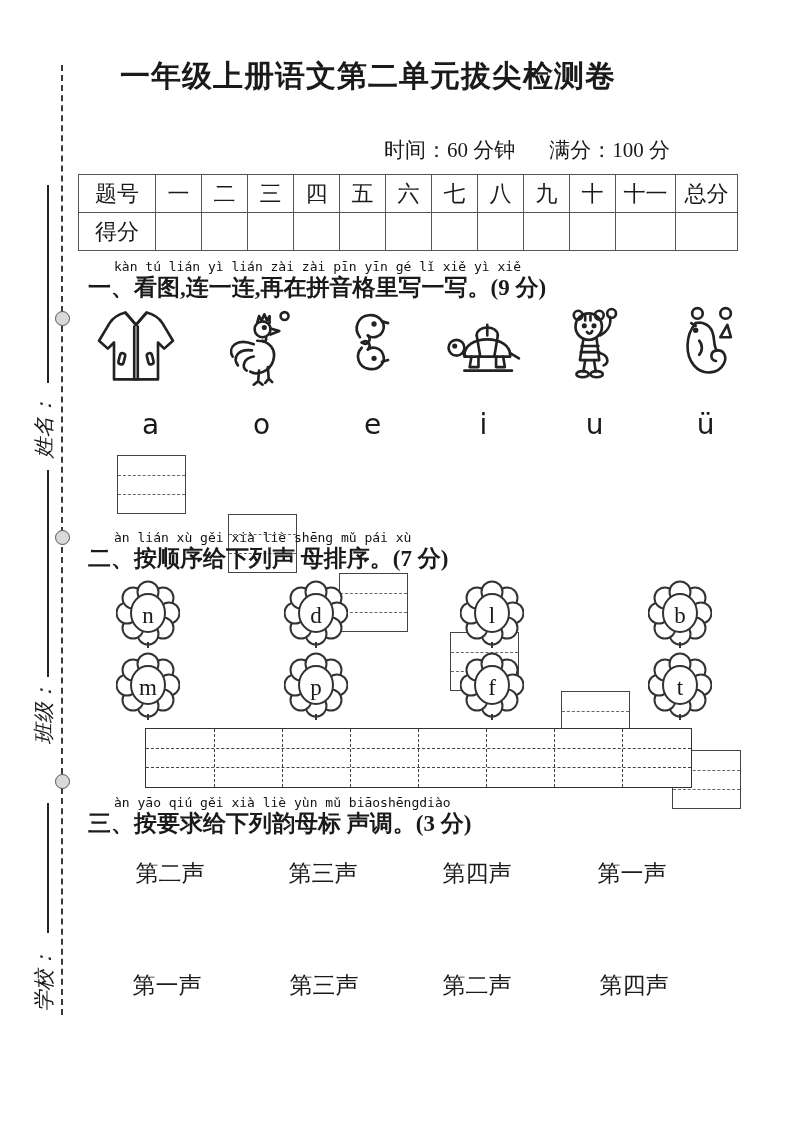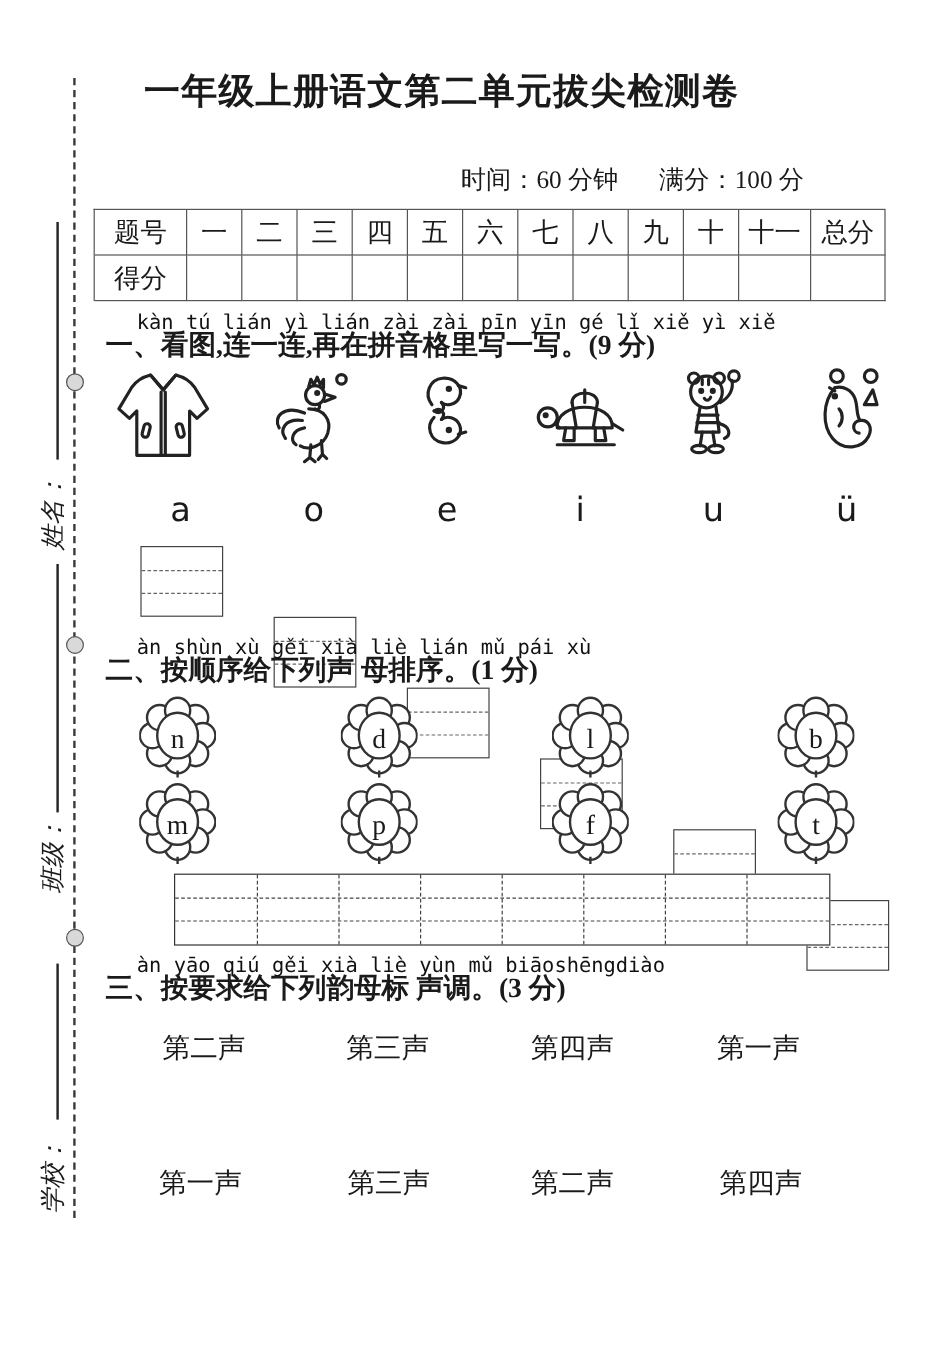--- a/index.html
+++ b/index.html
@@ -20,21 +20,21 @@
   .meta span{margin-right:34px;margin-top:24px;}
 
   
   .score-table{left:78px;top:174px;display:grid;
     grid-template-columns:77px repeat(10,46px) 60px 62px;
     grid-auto-rows:38px;border-top:1.5px solid #555;border-left:1.5px solid #555;}
   .score-table .cell{border-right:1.5px solid #555;border-bottom:1.5px solid #555;
     display:flex;align-items:center;justify-content:center;font-size:22px;}
 
   
-  .pinyin{font-family:"DejaVu Sans Mono",monospace;font-size:17px;color:#111;white-space:nowrap;}
+  .pinyin{font-family:"DejaVu Sans Mono",monospace;font-size:13px;color:#111;white-space:nowrap;}
   .heading{font-size:23px;font-weight:bold;white-space:nowrap;}
 
   
   .pgrid{position:relative;border:1.5px solid #444;background:#fff;}
   .pgrid .dash{position:absolute;left:0;right:0;height:0;border-top:1.2px dashed #666;}
 
   .vowel{width:67px;text-align:center;font-family:"DejaVu Sans",sans-serif;font-size:28px;}
 
   
   .flower{width:64px;height:70px;}
@@ -211,22 +211,22 @@
     </div>
   <div class="abs pgrid" style="left:561px;top:455px;width:67px;height:57px;">
       <div class="dash" style="top:19px;"></div>
       <div class="dash" style="top:38px;"></div>
     </div>
   <div class="abs pgrid" style="left:672px;top:455px;width:67px;height:57px;">
       <div class="dash" style="top:19px;"></div>
       <div class="dash" style="top:38px;"></div>
     </div>
 
-  <div class="abs pinyin" style="left:114px;top:530px;">àn shùn xù  gěi xià liè lián mǔ  pái  xù</div>
-  <div class="abs heading" style="left:88px;top:543px;">二、按顺序给下列声 母排序。(1 分)</div>
+  <div class="abs pinyin" style="left:114px;top:530px;">àn lián xù  gěi xià liè shēng mǔ  pái  xù</div>
+  <div class="abs heading" style="left:88px;top:543px;">二、按顺序给下列声 母排序。(7 分)</div>
 
   <div class="abs flower" style="left:116px;top:580px;">
     <svg width="64" height="70" viewBox="0 0 64 70" fill="#fff" stroke="#333" stroke-width="2">
       <circle cx="32" cy="12"></circle>
         <circle cx="47" cy="18" r="10.5"></circle>
         <circle cx="53" cy="33" r="10.5"></circle>
         <circle cx="47" cy="48" r="10.5"></circle>
         <circle cx="32" cy="54" r="10.5"></circle>
         <circle cx="17" cy="48" r="10.5"></circle>
         <circle cx="11" cy="33" r="10.5"></circle>

